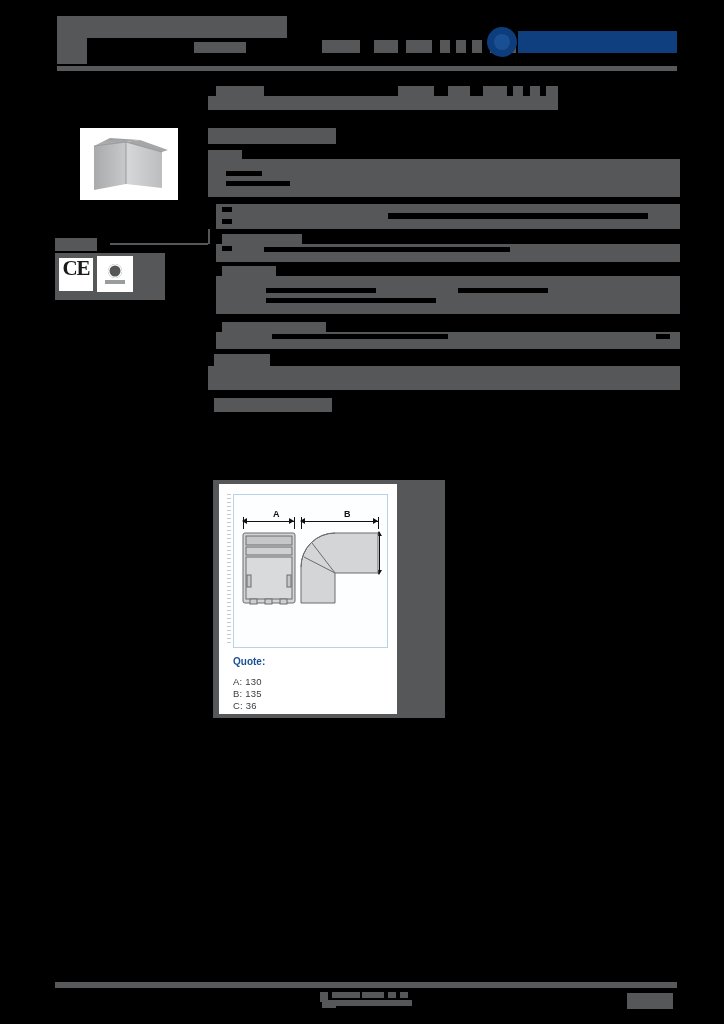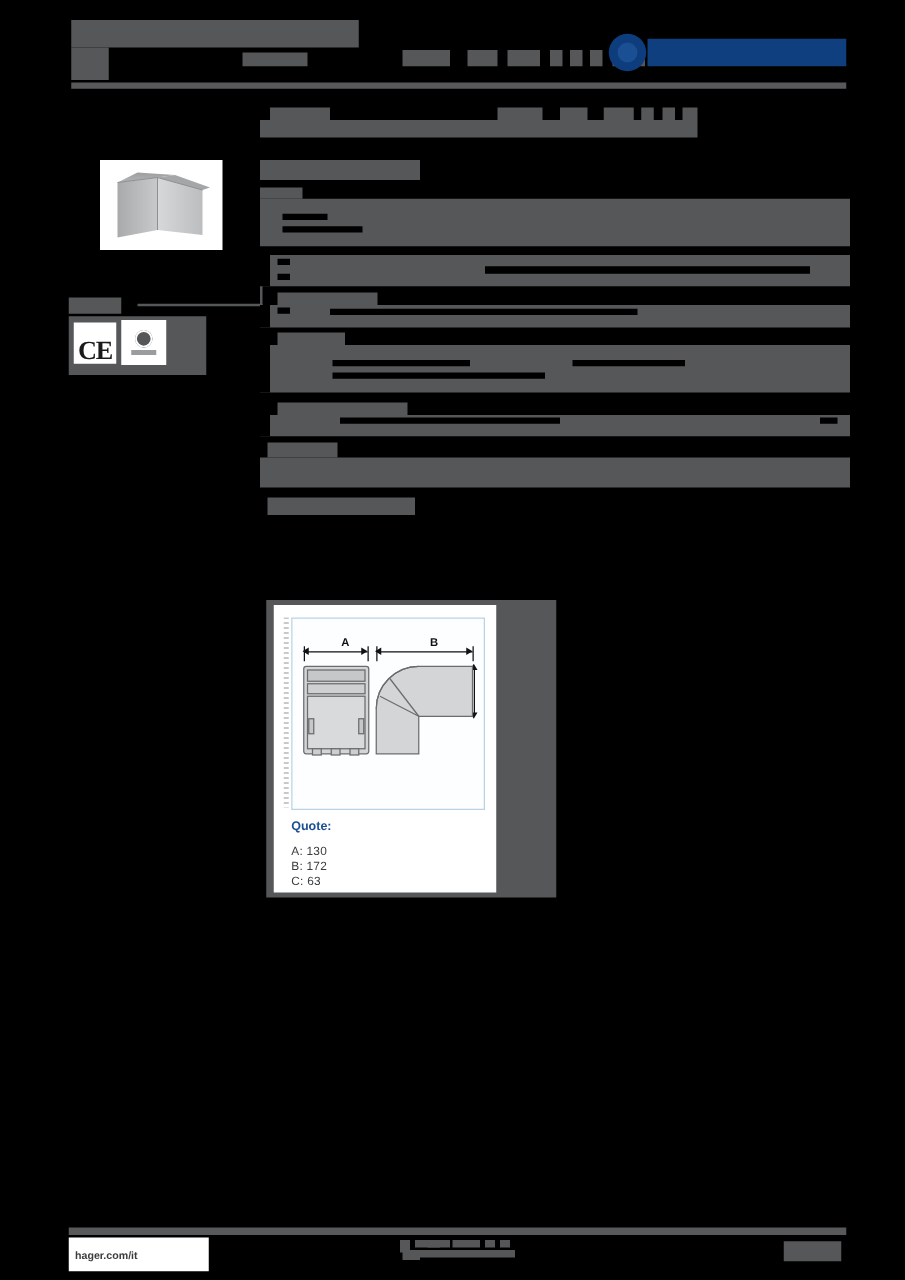--- a/index.html
+++ b/index.html
@@ -30,21 +30,21 @@
     border-radius:50%;background:#1b4f93;}
   .logo-word{position:absolute;left:31px;top:4px;width:159px;height:22px;background:#103f80;}
 
   
   .prod-photo{position:absolute;left:80px;top:128px;width:98px;height:72px;background:#fff;
     overflow:hidden;}
   .marks-wrap{position:absolute;left:55px;top:238px;width:110px;height:62px;}
   .marks-label{position:absolute;left:0;top:0;width:42px;height:13px;background:#555759;}
   .marks-box{position:absolute;left:0;top:15px;width:110px;height:47px;background:#555759;}
   .ce-box{position:absolute;left:4px;top:20px;width:34px;height:33px;background:#fff;
-    display:flex;align-items:flex-end;justify-content:center;}
+    display:flex;align-items:flex-start;justify-content:center;}
   .ce-txt{font-family:"Liberation Serif",serif;font-size:21px;font-weight:700;color:#1a1a1a;
     letter-spacing:-1px;line-height:1;}
   .cert-box{position:absolute;left:42px;top:18px;width:36px;height:36px;background:#fff;
     display:flex;flex-direction:column;align-items:center;justify-content:center;}
   .cert-circ{width:14px;height:14px;border-radius:50%;background:#555759;
     box-shadow:0 0 0 1.5px #fff inset;}
   .cert-sub{width:20px;height:4px;background:#9a9c9e;margin-top:2px;}
 
   .leader{position:absolute;left:110px;top:243px;width:100px;height:2px;background:#555759;}
   .leader2{position:absolute;left:208px;top:225px;width:2px;height:20px;background:#555759;}
@@ -260,29 +260,26 @@
             <path d="M67,108 L67,72 A34,34 0 0 1 101,38 L144,38 L144,78 L101,78 L101,108 Z"></path>
             <path d="M67,72 A34,34 0 0 1 101,38" fill="none"></path>
             <line x1="101" y1="78" x2="78" y2="48"></line>
             <line x1="101" y1="78" x2="70" y2="62"></line>
           </g>
         </svg>
       </div>
 
       <span class="quote-h">Quote:</span>
       <span class="quote-l" style="top:192px;">A: 130</span>
-      <span class="quote-l" style="top:204px;">B: 172</span>
-      <span class="quote-l" style="top:216px;">C: 63</span>
+      <span class="quote-l" style="top:204px;">B: 135</span>
+      <span class="quote-l" style="top:216px;">C: 36</span>
     </div>
   </div>
 
   <div class="foot-rule"></div>
-  <div class="foot-url">
-    <span>hager.com/it</span>
-  </div>
   <div class="foot-mid">
     <span class="rb" style="position:absolute;left:0;top:0;width:8px;height:10px;"></span>
     <span class="rb" style="position:absolute;left:2px;top:8px;width:14px;height:8px;"></span>
     <span class="rb" style="position:absolute;left:12px;top:0;width:20px;height:6px;"></span>
     <span class="rb" style="position:absolute;left:22px;top:0;width:18px;height:6px;"></span>
     <span class="rb" style="position:absolute;left:42px;top:0;width:22px;height:6px;"></span>
     <span class="rb" style="position:absolute;left:68px;top:0;width:8px;height:6px;"></span>
     <span class="rb" style="position:absolute;left:80px;top:0;width:8px;height:6px;"></span>
     <span class="rb" style="position:absolute;left:4px;top:8px;width:88px;height:6px;"></span>
   </div>

